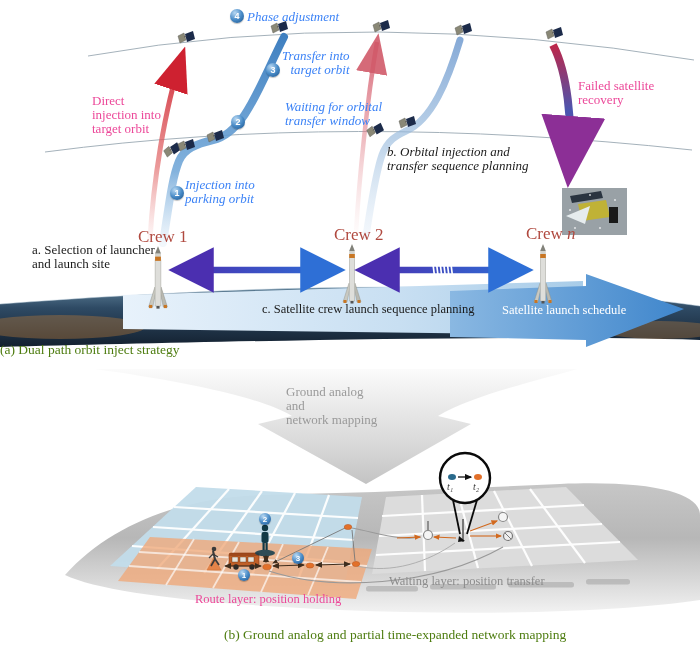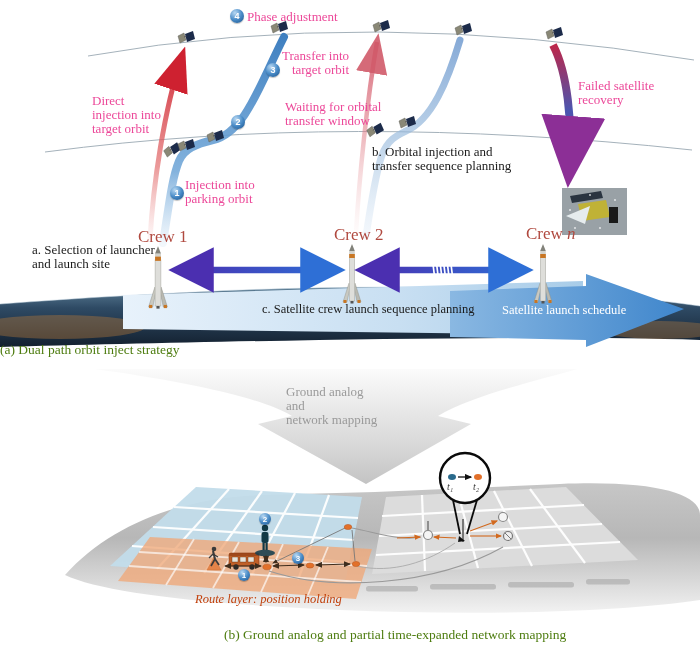--- a/index.html
+++ b/index.html
@@ -2,25 +2,25 @@
 <html><head>
 <meta charset="utf-8">
 <style>
   html,body{margin:0;padding:0;background:#fff;}
   .stage{position:relative;width:700px;height:649px;background:#fff;overflow:hidden;
          font-family:"Liberation Serif","DejaVu Serif",serif;}
   .stage svg{position:absolute;left:0;top:0;}
   .lbl{position:absolute;font-size:13px;line-height:14.2px;color:#1a1a1a;white-space:nowrap;}
   .pre{white-space:pre-line;}
   .red{color:#ec4899;}
-  .blue{color:#ec4899;}
+  .blue{color:#3b82f6;font-style:italic;}
   .crew{color:#b0493f;font-size:17px;}
   .crew .it{font-style:italic;}
   .gray{color:#9a9a9a;}
-  .orange{color:#c2410c;font-style:italic;}
+  .orange{color:#ec4899;}
   .wgray{color:#8c8c8c;}
   .white{color:#fff;}
   .center{}
   .ball{position:absolute;width:14px;height:14px;border-radius:50%;
         background:radial-gradient(circle at 35% 28%, #b8d8f2, #4a8cc8 50%, #174f88 100%);
         color:#fff;font-size:9px;font-weight:bold;display:flex;align-items:center;justify-content:center;
         font-family:"Liberation Sans","DejaVu Sans",sans-serif;box-shadow:0 1px 1px rgba(0,0,0,.25);}
   .ball.sm{width:12px;height:12px;font-size:8px;}
   .tsub{position:absolute;font-size:10px;font-style:italic;color:#3a3a3a;font-family:"Liberation Serif",serif;}
   .cap{font-size:13.5px;color:#4d7c0f;}
@@ -345,37 +345,38 @@
 <span class="ball" style="left:230px;top:9px;">
       <span>4</span>
     </span>
 <div class="lbl blue" style="left:247px;top:10px;">Phase adjustment</div>
 
 <div class="lbl red pre" style="left:578px;top:79px;">Failed satellite
 recovery</div>
 
 <div class="lbl pre" style="left:32px;top:243px;">a. Selection of launcher
 and launch site</div>
-<div class="lbl pre" style="left:372px;top:145px;">b. Orbital injection and
+<div class="lbl pre" style="left:387px;top:145px;font-style:italic;">b. Orbital injection and
 transfer sequence planning</div>
 
 <div class="lbl crew" style="left:138px;top:230px;"><span>Crew </span><span>1</span></div>
 <div class="lbl crew" style="left:334px;top:228px;"><span>Crew </span><span>2</span></div>
 <div class="lbl crew" style="left:526px;top:227px;"><span>Crew </span><span class="it">n</span></div>
 
 <div class="lbl center" style="left:262px;top:302px;width:210px;font-size:12.5px;">c. Satellite crew launch sequence planning</div>
 <div class="lbl white" style="left:502px;top:303px;font-size:12.5px;">Satellite launch schedule</div>
 
 <div class="lbl cap center" style="left:0;top:343px;width:700px;">(a) Dual path orbit inject strategy</div>
 
 <div class="lbl gray pre center" style="left:286px;top:385px;width:160px;line-height:13.8px;">Ground analog
 and
 network mapping</div>
 
 <div class="lbl orange center" style="left:195px;top:592px;width:150px;font-size:12.5px;">Route layer: position holding</div>
+<div class="lbl wgray" style="left:389px;top:574px;font-size:12.5px;">Waiting layer: position transfer</div>
 
 <span class="tsub" style="left:447px;top:481px;">t₁</span>
 <span class="tsub" style="left:473px;top:481px;">t₂</span>
 
 <span class="ball sm" style="left:238px;top:569px;">
       <span>1</span>
     </span>
 <span class="ball sm" style="left:259px;top:513px;">
       <span>2</span>
     </span>

